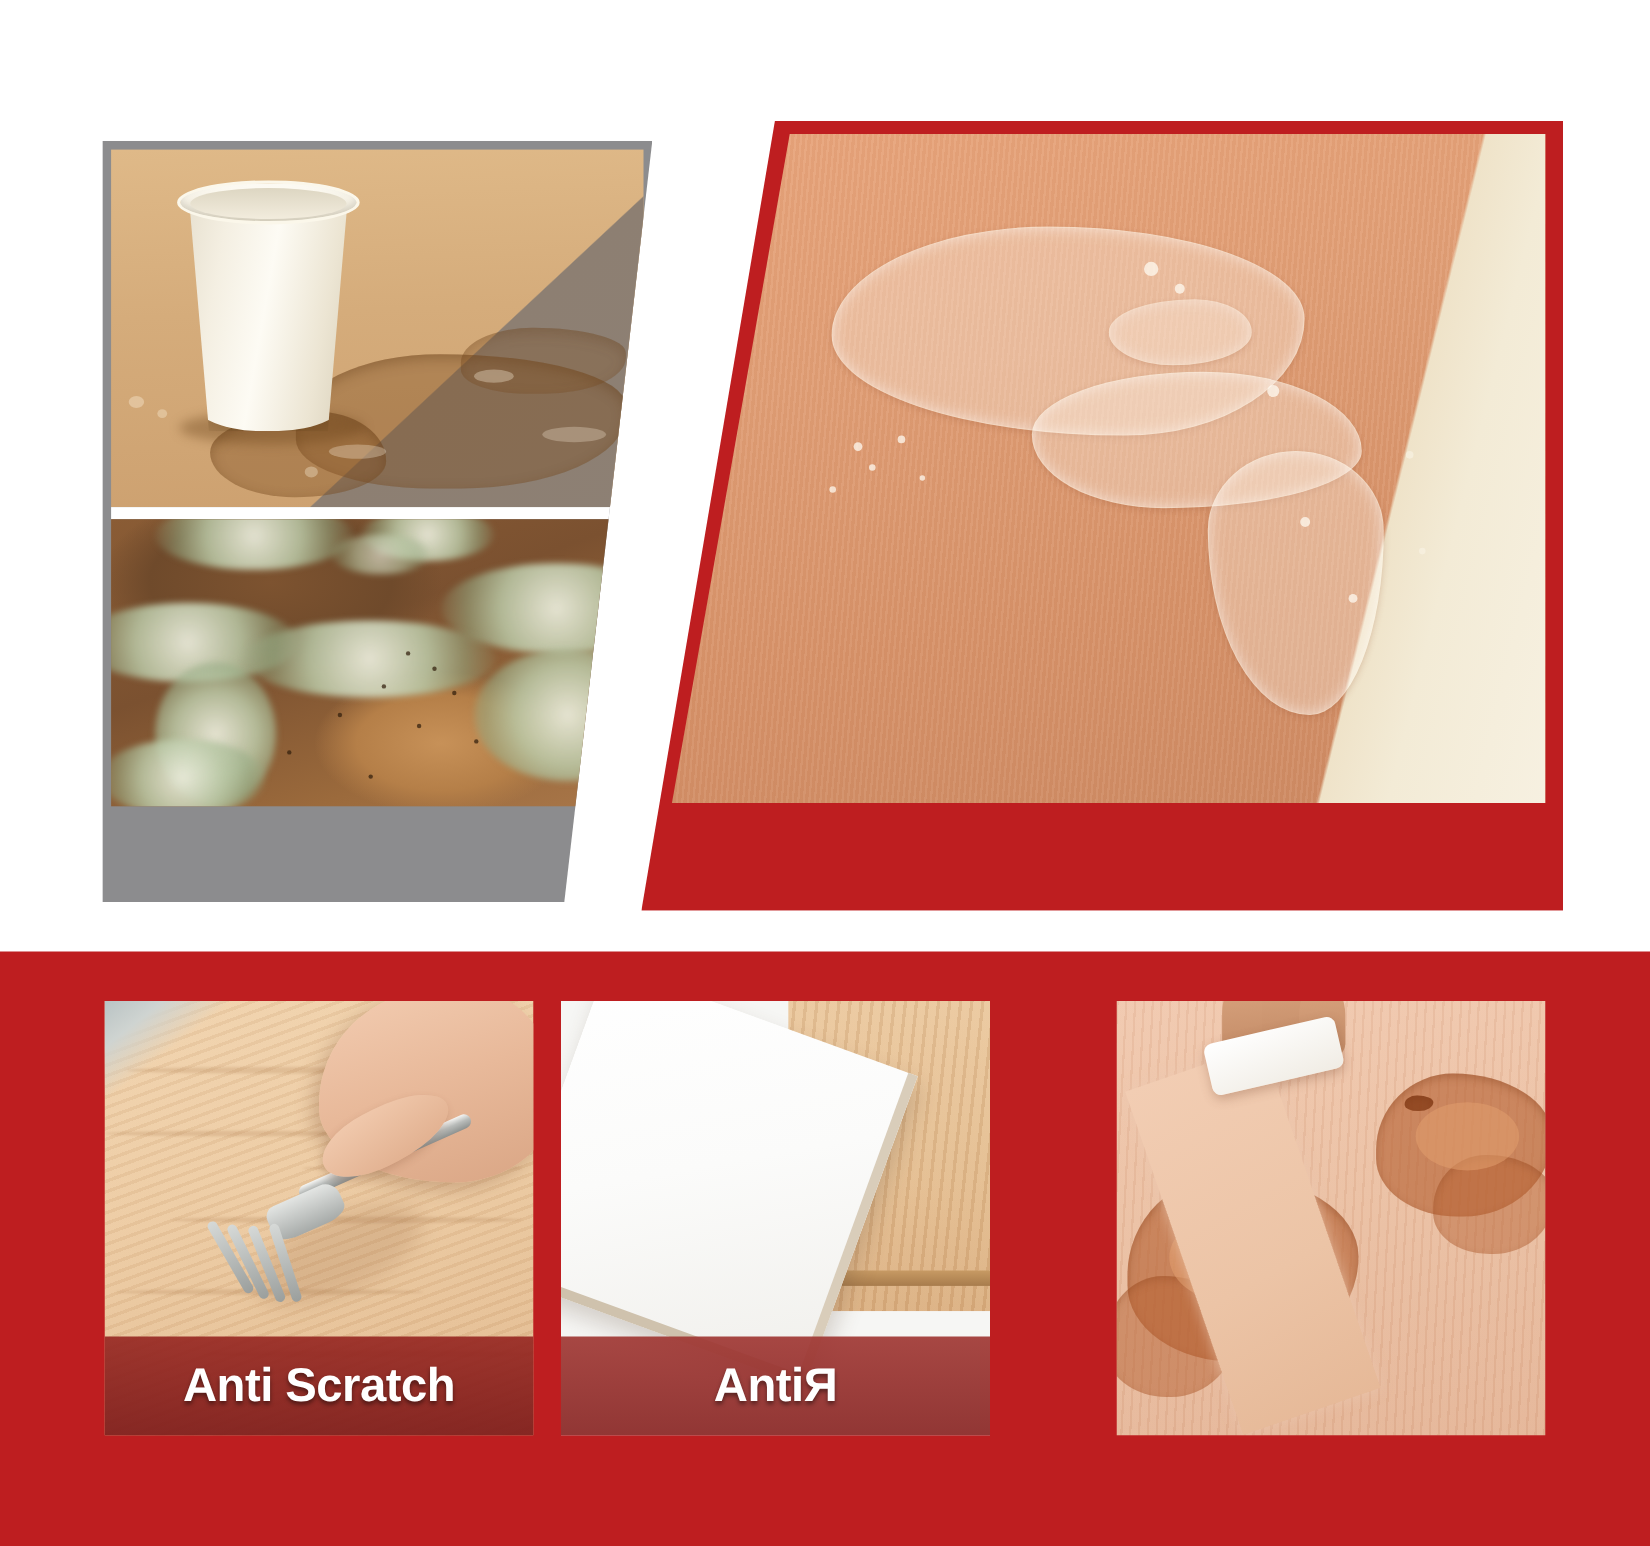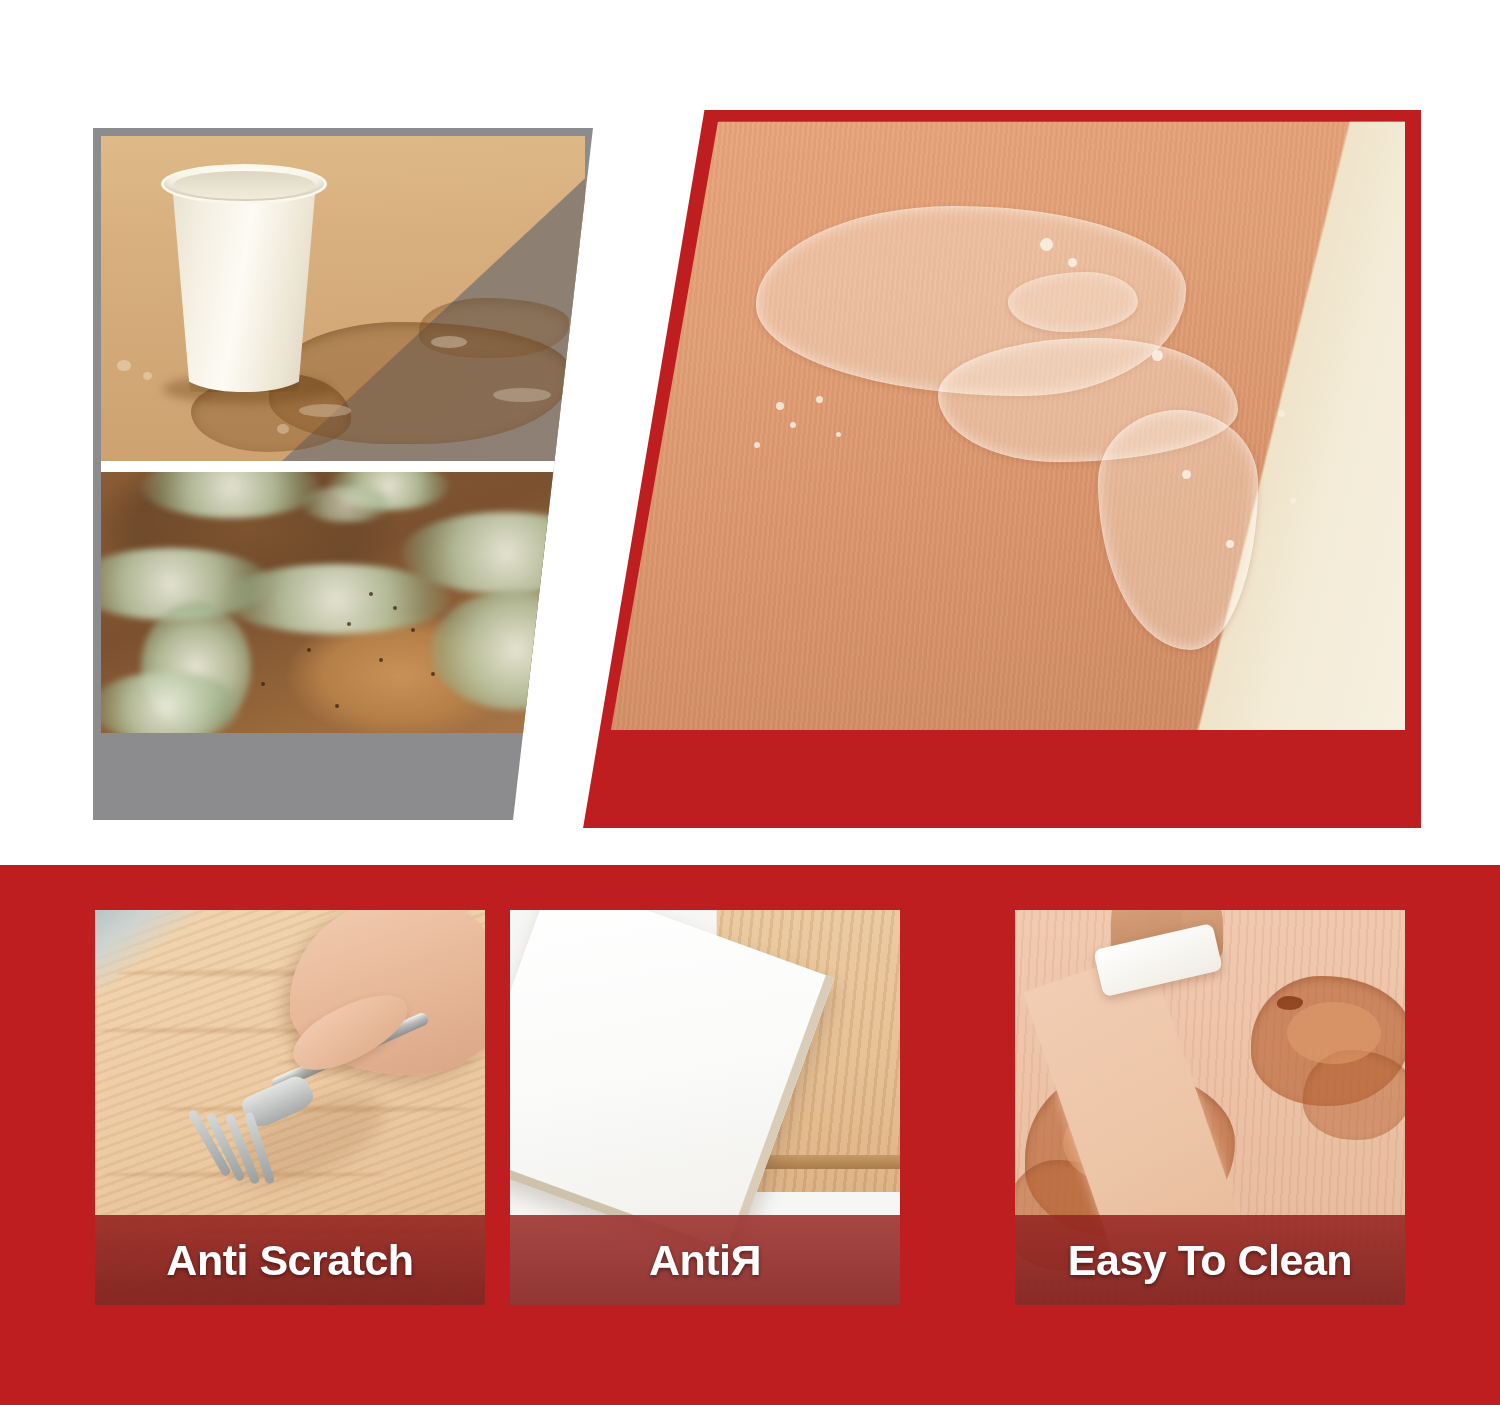--- a/index.html
+++ b/index.html
@@ -453,16 +453,15 @@
         <div class="sauce-light" style="left:48px;top:190px;width:130px;height:86px;"></div>
         <div class="sauce-light" style="left:272px;top:92px;width:94px;height:62px;"></div>
         <div class="sauce" style="left:136px;top:206px;width:32px;height:16px;background:rgba(140,66,28,.85);"></div>
         <div class="sauce" style="left:262px;top:86px;width:26px;height:14px;background:rgba(140,66,28,.85);"></div>
         <div id="wipe-swath"></div>
         <div class="finger3" style="left:96px;top:-18px;"></div>
         <div class="finger3" style="left:132px;top:-24px;"></div>
         <div class="finger3" style="left:166px;top:-16px;"></div>
         <div id="cloth"></div>
       </div>
-      <div class="feat-label" id="label-3">Easy To Clean</div>
     </div>
   </div>
 </div>
 
 </body></html>

